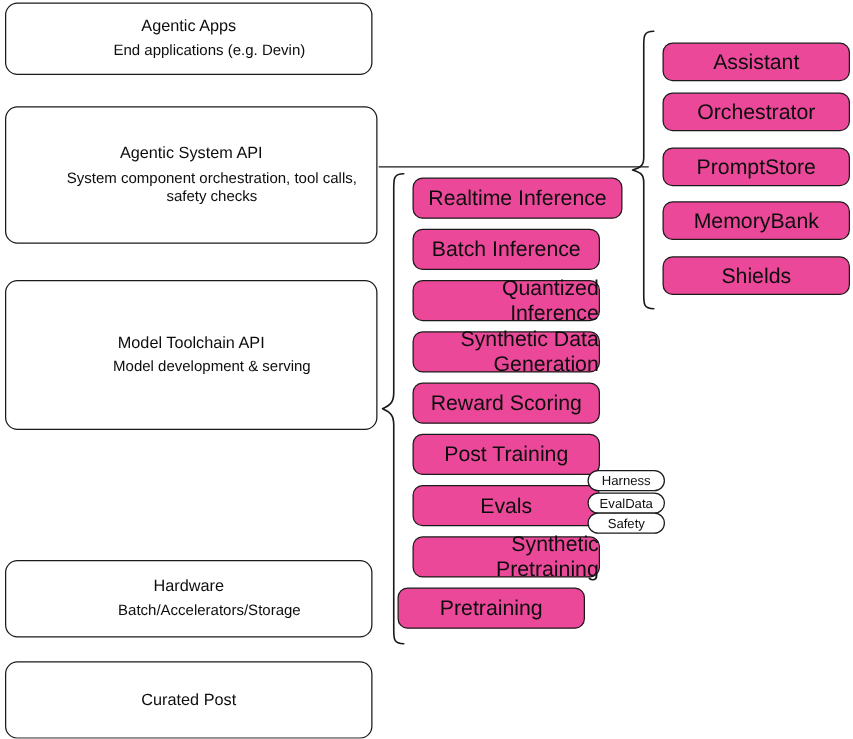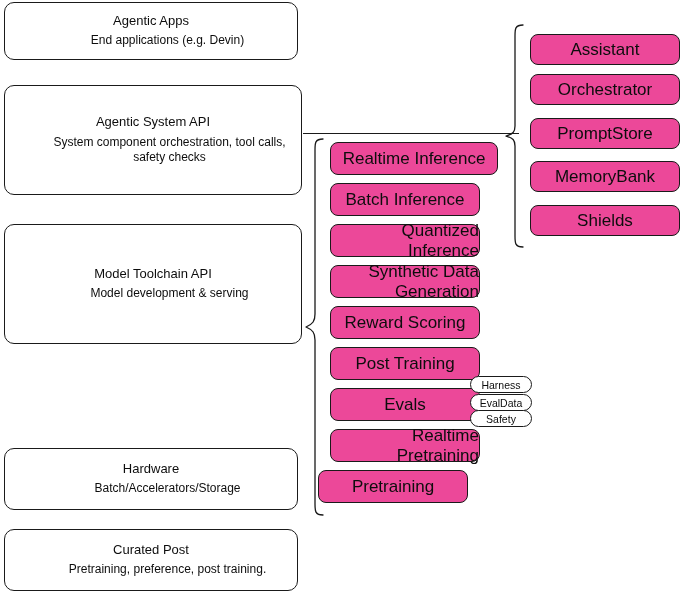--- a/index.html
+++ b/index.html
@@ -111,21 +111,20 @@
   </div>
 
 
   <div class="layer-box" style="left:4px; top:448px; width:294px; height:62px;">
     <div class="layer-title">Hardware</div>
     <div class="layer-sub">Batch/Accelerators/Storage</div>
   </div>
 
   <div class="layer-box" style="left:4px; top:529px; width:294px; height:62px;">
     <div class="layer-title">Curated Post</div>
-    <div class="layer-sub">Pretraining, preference, post training.</div>
   </div>
 
   <div class="connector" style="left:303px; top:133px; width:216px; height:1px;"></div>
 
   <svg class="brace" style="left:305px; top:138px;" width="20" height="378" viewBox="0 0 20 378">
     <path d="M 18 1
              C 10 1, 10 5, 10 12
              L 10 176
              C 10 183, 8 186, 1 189
              C 8 192, 10 195, 10 202
@@ -150,21 +149,21 @@
   <div class="comp-box" style="left:330px; top:224px; width:150px; height:33px;">Quantized Inference</div>
 
   <div class="comp-box" style="left:330px; top:265px; width:150px; height:33px;">Synthetic Data Generation</div>
 
   <div class="comp-box" style="left:330px; top:306px; width:150px; height:33px;">Reward Scoring</div>
 
   <div class="comp-box" style="left:330px; top:347px; width:150px; height:33px;">Post Training</div>
 
   <div class="comp-box" style="left:330px; top:388px; width:150px; height:33px;">Evals</div>
 
-  <div class="comp-box" style="left:330px; top:429px; width:150px; height:33px;">Realtime Pretraining</div>
+  <div class="comp-box" style="left:330px; top:429px; width:150px; height:33px;">Synthetic Pretraining</div>
 
   <div class="comp-box" style="left:318px; top:470px; width:150px; height:33px;">Pretraining</div>
 
   <div class="badge" style="left:470px; top:376px; width:62px; height:17px;">Harness</div>
 
   <div class="badge" style="left:470px; top:394px; width:62px; height:17px;">EvalData</div>
 
   <div class="badge" style="left:470px; top:410px; width:62px; height:17px;">Safety</div>
 
   <div class="comp-box" style="left:530px; top:34px; width:150px; height:31px;">Assistant</div>

